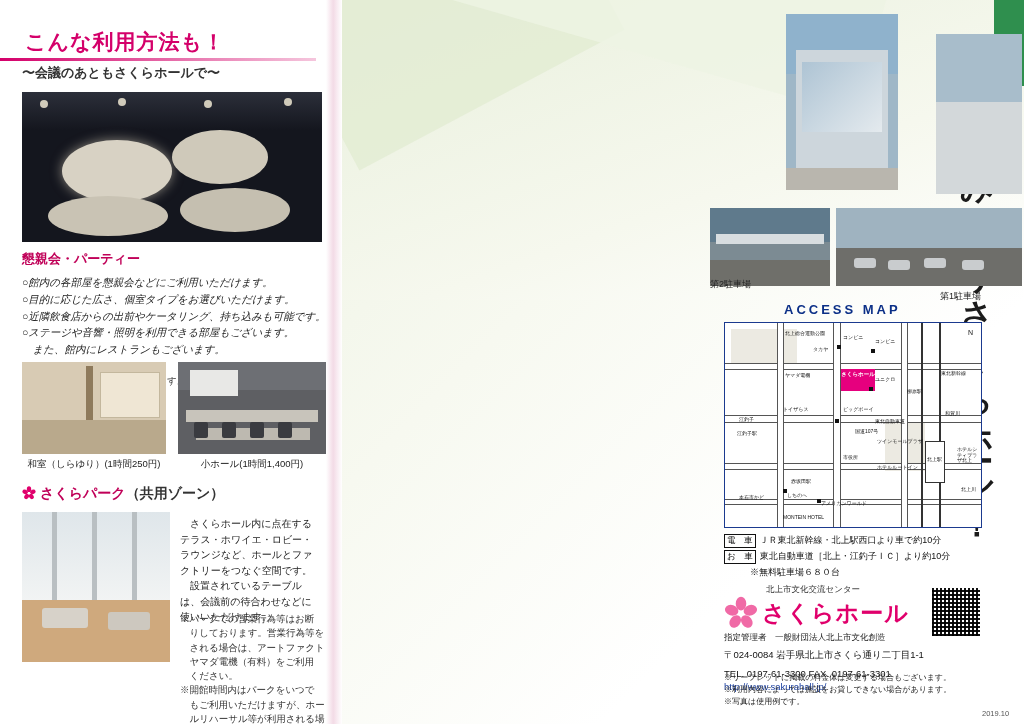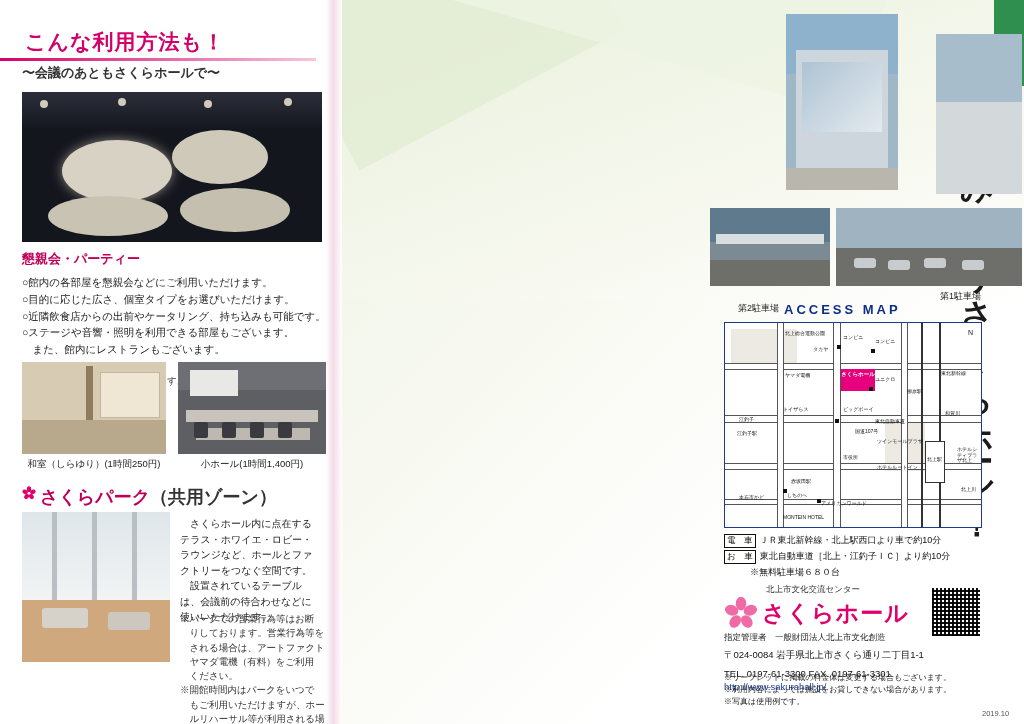--- a/index.html
+++ b/index.html
@@ -39,39 +39,39 @@
   .banquet .table3{position:absolute;left:26px;top:104px;width:120px;height:40px;border-radius:50%;background:#c9c3b4;}
   .banquet .table4{position:absolute;left:158px;top:96px;width:110px;height:44px;border-radius:50%;background:#c5bfb0;}
   .banquet .glow{position:absolute;left:0;top:0;width:100%;height:38px;background:linear-gradient(to bottom,#2c2f3a,#14161e);}
   .banquet .dot{position:absolute;width:8px;height:8px;border-radius:50%;background:#efe7d2;opacity:.85;}
 
   .sec-title{font-size:13px;font-weight:bold;color:#c00058;}
   .body-txt{font-size:10px;color:#222;line-height:1.55;}
   .note-txt{font-size:9.5px;color:#333;line-height:1.5;}
 
   .party-block{position:absolute;left:22px;top:250px;width:304px;}
-  .party-block ul{list-style:none;margin:6px 0 16px 0;padding:0;}
+  .party-block ul{list-style:none;margin:6px 0 16px 0;padding:0;font-style:italic;}
   .party-block li{font-size:10.5px;color:#222;line-height:1.6;}
 
   .ph-washitsu{left:22px;top:362px;width:144px;height:92px;background:#c9b79c;}
   .ph-washitsu .tatami{position:absolute;left:0;bottom:0;width:100%;height:34px;background:#b9a98c;}
   .ph-washitsu .wall{position:absolute;left:0;top:0;width:100%;height:60px;background:#d8cbb4;}
   .ph-washitsu .shoji{position:absolute;left:78px;top:10px;width:58px;height:44px;background:#efe6d4;border:1px solid #c3b79d;}
   .ph-washitsu .post{position:absolute;left:64px;top:4px;width:7px;height:56px;background:#8e7a5c;}
 
   .ph-small{left:178px;top:362px;width:148px;height:92px;background:#5e5f63;}
   .ph-small .ceil{position:absolute;left:0;top:0;width:100%;height:28px;background:#6d6f74;}
   .ph-small .screen{position:absolute;left:12px;top:8px;width:48px;height:26px;background:#e8e8e6;}
   .ph-small .tbl{position:absolute;left:8px;top:48px;width:132px;height:12px;background:#c8c4bb;}
   .ph-small .tbl2{position:absolute;left:18px;top:66px;width:114px;height:12px;background:#bdb9b0;}
   .ph-small .chair{position:absolute;width:14px;height:16px;background:#3a3b40;border-radius:2px;}
 
   .cap{position:absolute;font-size:9.5px;color:#222;text-align:center;}
 
-  .sakura-park-title{position:absolute;left:22px;top:485px;font-size:18px;font-weight:bold;color:#333;}
+  .sakura-park-title{position:absolute;left:22px;top:485px;font-size:14px;font-weight:bold;color:#333;}
   .sakura-park-title .pink{color:#c00058;}
   .flower{position:absolute;left:22px;top:486px;width:14px;height:14px;}
 
   .ph-park{left:22px;top:512px;width:148px;height:150px;background:#e7e7e7;}
   .ph-park .floor{position:absolute;left:0;bottom:0;width:100%;height:62px;background:#cfa97d;}
   .ph-park .glass{position:absolute;left:0;top:0;width:100%;height:90px;background:linear-gradient(to bottom,#dfe6ea,#f2f4f4);}
   .ph-park .col{position:absolute;top:0;width:5px;height:92px;background:#b9bfc2;}
   .ph-park .sofa{position:absolute;left:20px;top:96px;width:46px;height:20px;background:#d7d2c9;border-radius:3px;}
   .ph-park .sofa2{position:absolute;left:86px;top:100px;width:42px;height:18px;background:#cdc8bf;border-radius:3px;}
 
@@ -295,21 +295,21 @@
     </div>
     <div class="photo ph-park1">
       <div class="sky4"></div>
       <div class="lot"></div>
       <div class="car" style="left:18px;bottom:18px;"></div>
       <div class="car" style="left:52px;bottom:16px;"></div>
       <div class="car" style="left:88px;bottom:18px;"></div>
       <div class="car" style="left:126px;bottom:16px;"></div>
     </div>
 
-    <div class="cap-right" style="left:368px;top:302px;margin-left:28px;">第2駐車場</div>
+    <div class="cap-right" style="left:368px;top:278px;">第2駐車場</div>
     <div class="cap-right" style="left:598px;top:290px;">第1駐車場</div>
 
     <div class="map-title">ACCESS MAP</div>
     <div class="map-wrap">
       <div class="map-canvas">
         <div class="blk" style="left:6px;top:6px;width:66px;height:34px;"></div>
         <div class="blk" style="left:160px;top:100px;width:40px;height:48px;"></div>
 
         <div class="rd" style="left:0;top:40px;width:256px;height:5px;"></div>
         <div class="rd" style="left:0;top:92px;width:256px;height:6px;"></div>

